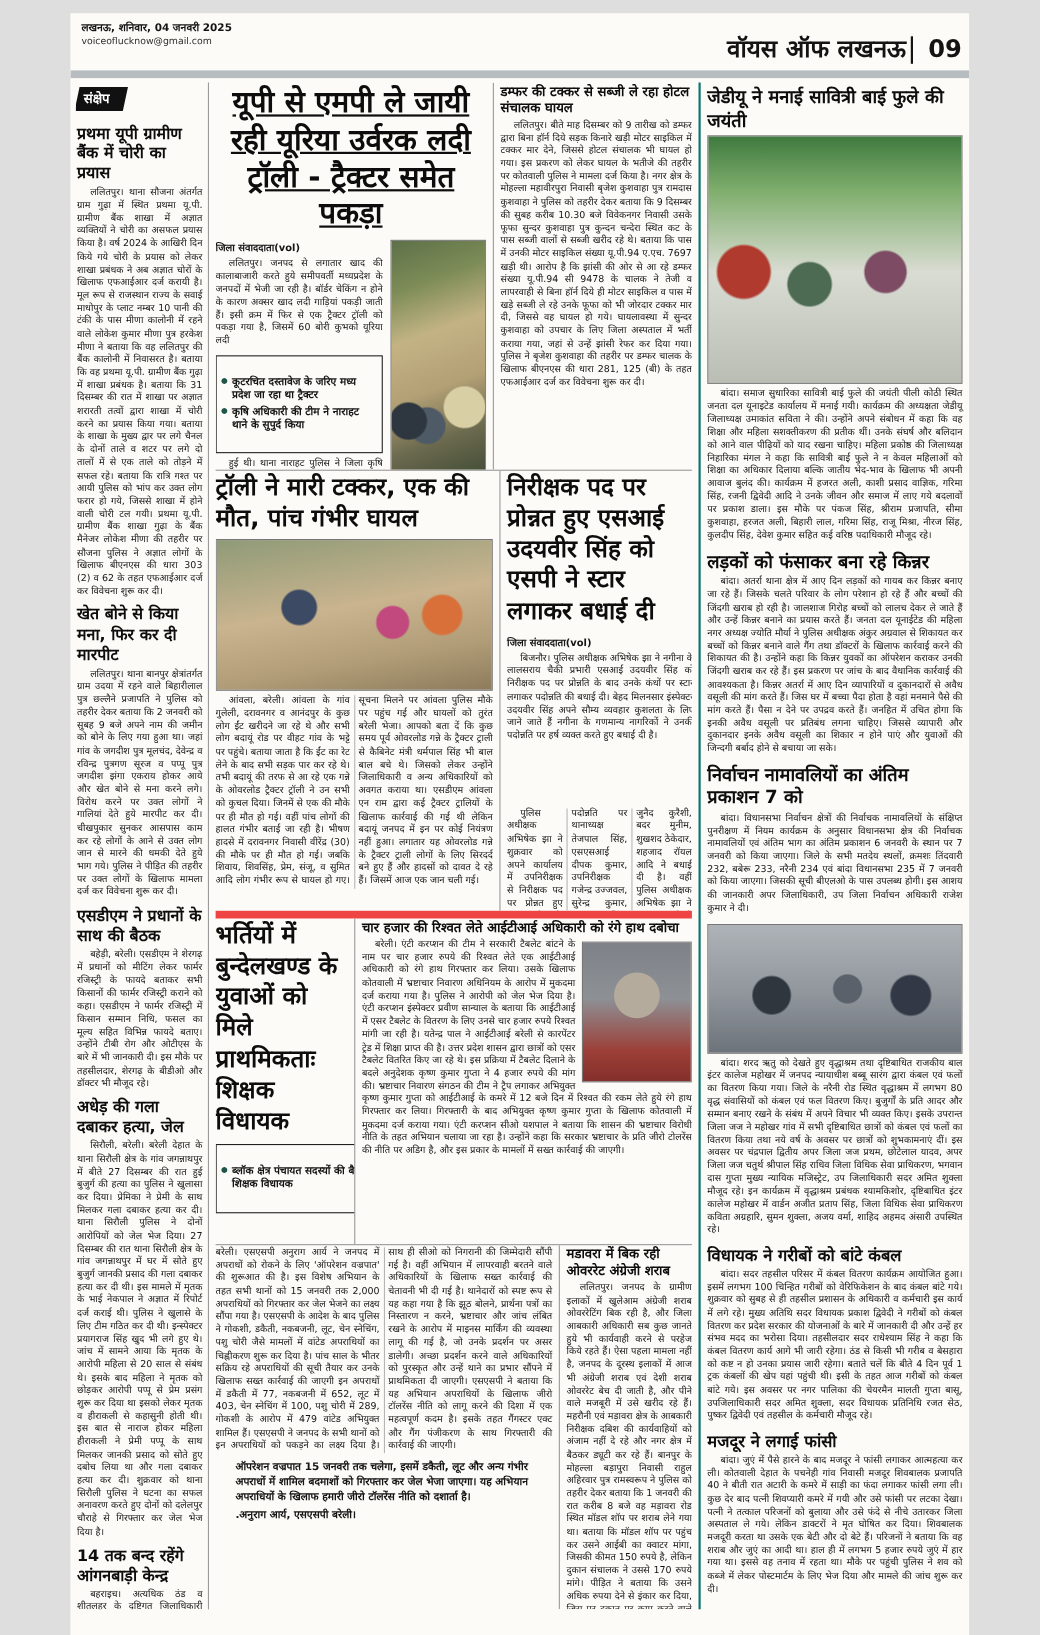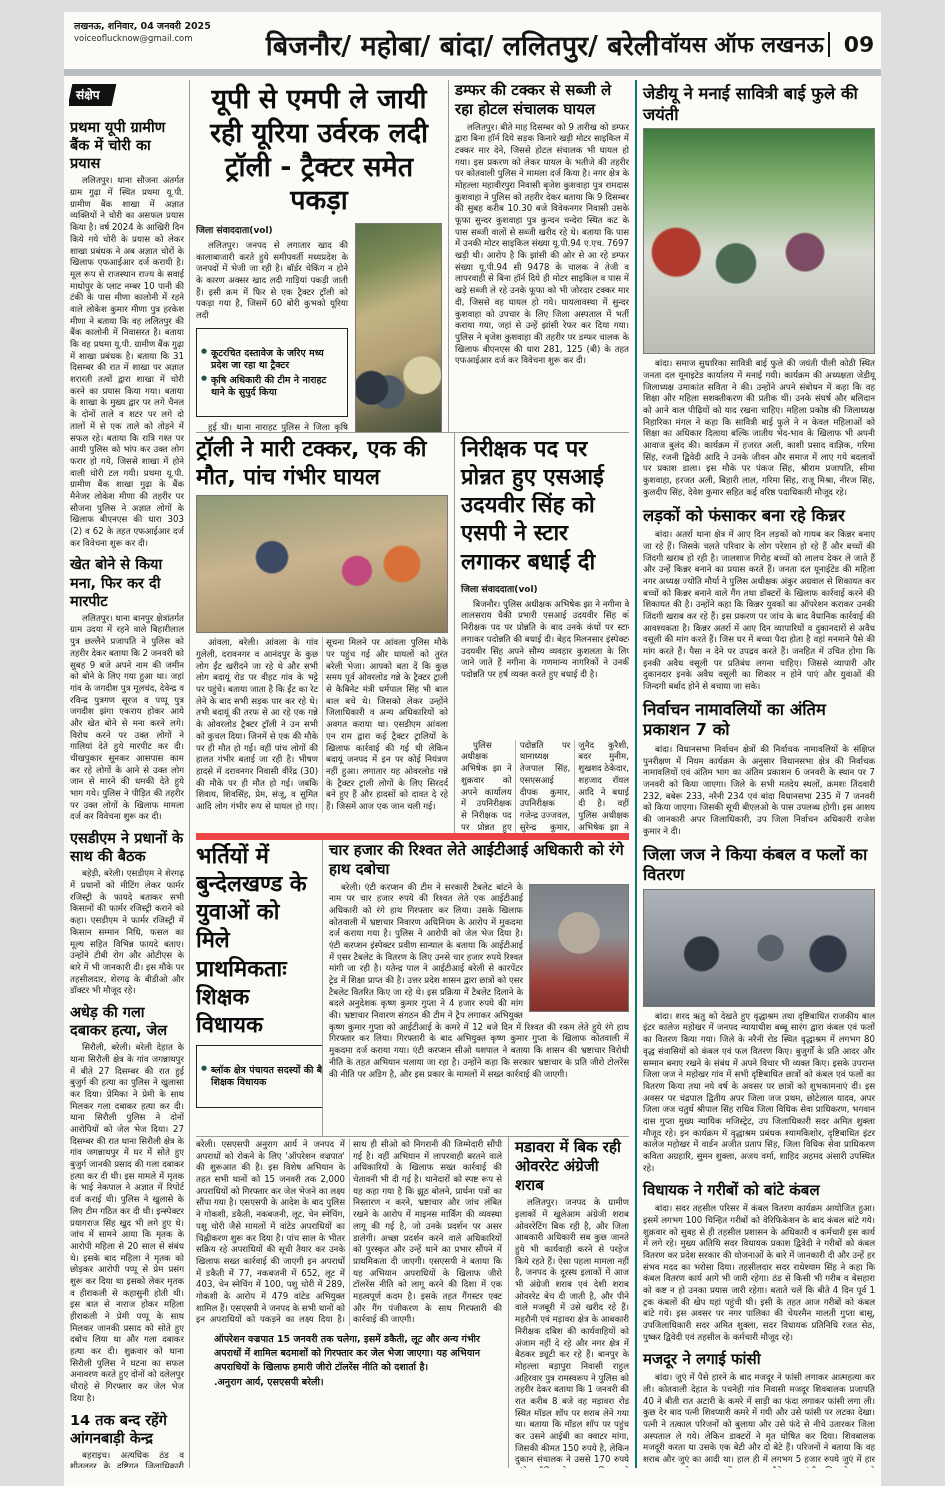--- a/index.html
+++ b/index.html
@@ -23,29 +23,29 @@
   .byline{font-size:9px;font-weight:bold;margin:2px 0 4px;}
   h2,h3,h4{margin:0;font-weight:bold;color:#0d0d0d;}
   
   .brief-tag{background:#111;color:#fff;font-size:12px;font-weight:bold;display:inline-block;
              padding:2px 14px 3px 6px;transform:skewX(-12deg);margin:2px 0 6px;}
   .brief-tag span{display:inline-block;transform:skewX(12deg);}
   .brief-h{font-size:14.5px;line-height:1.25;margin:6px 0 3px;}
   
   .row-a{height:352px;display:flex;overflow:hidden;border-bottom:1px solid #9a9a9a;}
   .lead-wrap{flex:1;padding-right:6px;border-right:1px solid #9a9a9a;overflow:hidden;}
-  .h-lead{font-size:27px;line-height:1.25;text-align:center;margin:2px 4px 4px;}
+  .h-lead{font-size:27px;line-height:1.25;text-align:center;margin:2px 4px 4px;text-decoration:underline;}
   .lead-cols{display:flex;gap:7px;height:250px;overflow:hidden;}
   .lead-c1{width:152px;flex:none;}
   .lead-c2{flex:1;}
   .pointbox{border:1.5px solid #222;padding:16px 5px;margin:5px 0;font-size:9.5px;font-weight:bold;line-height:1.3;}
   .pointbox div{padding-left:9px;position:relative;margin:2px 0;}
   .pointbox div:before{content:"●";position:absolute;left:-1px;top:0;font-size:7px;color:#20564a;}
   .dumper-wrap{width:174px;flex:none;padding-left:6px;overflow:hidden;}
-  .h-sub{font-size:15px;line-height:1.25;margin:1px 0 3px;}
+  .h-sub{font-size:12px;line-height:1.25;margin:1px 0 3px;}
   
   .row-b{height:400px;display:flex;overflow:hidden;border-bottom:7px solid #ef4444;}
   .trolley-wrap{width:252px;flex:none;border-right:1px solid #9a9a9a;padding-right:6px;overflow:hidden;}
   .insp-wrap{flex:1;padding-left:6px;overflow:hidden;}
   .h-mid{font-size:22px;line-height:1.28;margin:2px 0 4px;}
   .insp-top{display:flex;gap:7px;}
   .insp-intro{width:170px;flex:none;}
   
   .row-c{height:296px;display:flex;overflow:hidden;border-bottom:1px solid #9a9a9a;}
   .bhart-wrap{flex:1;border-right:1px solid #9a9a9a;padding-right:6px;overflow:hidden;}
@@ -99,21 +99,20 @@
 </head>
 <body>
 
 <div class="page">
 
   <div class="hdr">
     <div class="hdr-left">
       <div>लखनऊ, शनिवार, 04 जनवरी 2025</div>
       <div class="hdr-email">voiceoflucknow@gmail.com</div>
     </div>
-    <div class="hdr-regions">बिजनौर/ महोबा/ बांदा/ ललितपुर/ बरेली</div>
     <div class="hdr-mast">
       <span>वॉयस ऑफ लखनऊ</span><span class="hdr-pgno">09</span>
     </div>
   </div>
   <div class="topbar"></div>
 
   <div class="content">
 
     <div class="col-left">
       <div class="brief-tag"><span>संक्षेप</span></div>
@@ -229,21 +228,20 @@
         <h3 class="r-h">लड़कों को फंसाकर बना रहे किन्नर</h3>
         <p class="bt" style="margin-bottom:3px;">बांदा। अतर्रा थाना क्षेत्र में आए दिन लड़कों को गायब कर किन्नर बनाए जा रहे हैं। जिसके चलते परिवार के लोग परेशान हो रहे हैं और बच्चों की जिंदगी खराब हो रही है। जालशाज गिरोह बच्चों को लालच देकर ले जाते हैं और उन्हें किन्नर बनाने का प्रयास करते हैं। जनता दल यूनाईटेड की महिला नगर अध्यक्ष ज्योति मौर्या ने पुलिस अधीक्षक अंकुर अग्रवाल से शिकायत कर बच्चों को किन्नर बनाने वाले गैंग तथा डॉक्टरों के खिलाफ कार्रवाई करने की शिकायत की है। उन्होंने कहा कि किन्नर युवकों का ऑपरेशन कराकर उनकी जिंदगी खराब कर रहे हैं। इस प्रकरण पर जांच के बाद वैधानिक कार्रवाई की आवश्यकता है। किन्नर अतर्रा में आए दिन व्यापारियों व दुकानदारों से अवैध वसूली की मांग करते हैं। जिस घर में बच्चा पैदा होता है वहां मनमाने पैसे की मांग करते हैं। पैसा न देने पर उपद्रव करते हैं। जनहित में उचित होगा कि इनकी अवैध वसूली पर प्रतिबंध लगना चाहिए। जिससे व्यापारी और दुकानदार इनके अवैध वसूली का शिकार न होने पाएं और युवाओं की जिन्दगी बर्बाद होने से बचाया जा सके।</p>
       </div>
 
       <div class="r-art">
         <h3 class="r-h">निर्वाचन नामावलियों का अंतिम प्रकाशन 7 को</h3>
         <p class="bt" style="margin-bottom:3px;">बांदा। विधानसभा निर्वाचन क्षेत्रों की निर्वाचक नामावलियों के संक्षिप्त पुनरीक्षण में नियम कार्यक्रम के अनुसार विधानसभा क्षेत्र की निर्वाचक नामावलियों एवं अंतिम भाग का अंतिम प्रकाशन 6 जनवरी के स्थान पर 7 जनवरी को किया जाएगा। जिले के सभी मतदेय स्थलों, क्रमशः तिंदवारी 232, बबेरू 233, नरैनी 234 एवं बांदा विधानसभा 235 में 7 जनवरी को किया जाएगा। जिसकी सूची बीएलओ के पास उपलब्ध होगी। इस आशय की जानकारी अपर जिलाधिकारी, उप जिला निर्वाचन अधिकारी राजेश कुमार ने दी।</p>
       </div>
 
       <div class="r-art">
-        <h3 class="r-h">जिला जज ने किया कंबल व फलों का वितरण</h3>
         <div class="photo p-judge"></div>
         <p class="bt" style="margin-bottom:3px;">बांदा। शरद ऋतु को देखते हुए वृद्धाश्रम तथा दृष्टिबाधित राजकीय बाल इंटर कालेज महोखर में जनपद न्यायाधीश बब्बू सारंग द्वारा कंबल एवं फलों का वितरण किया गया। जिले के नरैनी रोड स्थित वृद्धाश्रम में लगभग 80 वृद्ध संवासियों को कंबल एवं फल वितरण किए। बुजुर्गों के प्रति आदर और सम्मान बनाए रखने के संबंध में अपने विचार भी व्यक्त किए। इसके उपरान्त जिला जज ने महोखर गांव में सभी दृष्टिबाधित छात्रों को कंबल एवं फलों का वितरण किया तथा नये वर्ष के अवसर पर छात्रों को शुभकामनाएं दीं। इस अवसर पर चंद्रपाल द्वितीय अपर जिला जज प्रथम, छोटेलाल यादव, अपर जिला जज चतुर्थ श्रीपाल सिंह राधिव जिला विधिक सेवा प्राधिकरण, भगवान दास गुप्ता मुख्य न्यायिक मजिस्ट्रेट, उप जिलाधिकारी सदर अमित शुक्ला मौजूद रहे। इन कार्यक्रम में वृद्धाश्रम प्रबंधक श्यामकिशोर, दृष्टिबाधित इंटर कालेज महोखर में वार्डन अजीत प्रताप सिंह, जिला विधिक सेवा प्राधिकरण कविता अग्रहारि, सुमन शुक्ला, अजय वर्मा, शाहिद अहमद अंसारी उपस्थित रहे।</p>
       </div>
 
       <div class="r-art">
         <h3 class="r-h r-h-sm">विधायक ने गरीबों को बांटे कंबल</h3>
         <p class="bt" style="margin-bottom:3px;">बांदा। सदर तहसील परिसर में कंबल वितरण कार्यक्रम आयोजित हुआ। इसमें लगभग 100 चिन्हित गरीबों को वेरिफिकेशन के बाद कंबल बांटे गये। शुक्रवार को सुबह से ही तहसील प्रशासन के अधिकारी व कर्मचारी इस कार्य में लगे रहे। मुख्य अतिथि सदर विधायक प्रकाश द्विवेदी ने गरीबों को कंबल वितरण कर प्रदेश सरकार की योजनाओं के बारे में जानकारी दी और उन्हें हर संभव मदद का भरोसा दिया। तहसीलदार सदर राधेश्याम सिंह ने कहा कि कंबल वितरण कार्य आगे भी जारी रहेगा। ठंड से किसी भी गरीब व बेसहारा को कष्ट न हो उनका प्रयास जारी रहेगा। बताते चलें कि बीते 4 दिन पूर्व 1 ट्रक कंबलों की खेप यहां पहुंची थी। इसी के तहत आज गरीबों को कंबल बांटे गये। इस अवसर पर नगर पालिका की चेयरमैन मालती गुप्ता बासू, उपजिलाधिकारी सदर अमित शुक्ला, सदर विधायक प्रतिनिधि रजत सेठ, पुष्कर द्विवेदी एवं तहसील के कर्मचारी मौजूद रहे।</p>
       </div>
 
       <div class="r-art">

